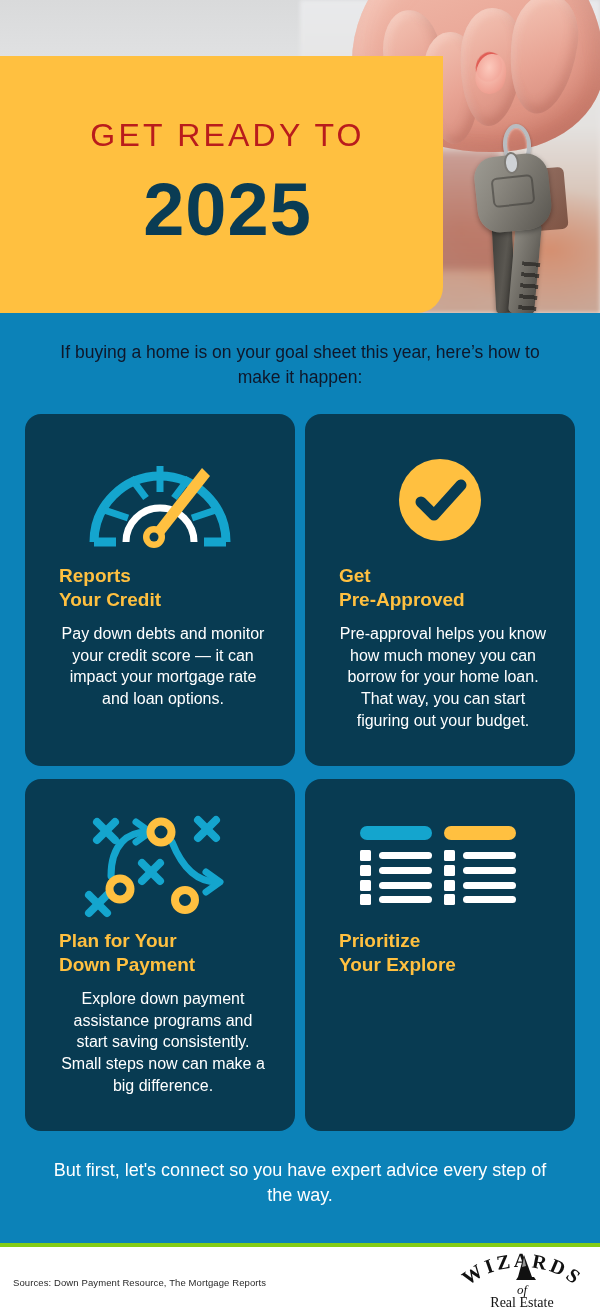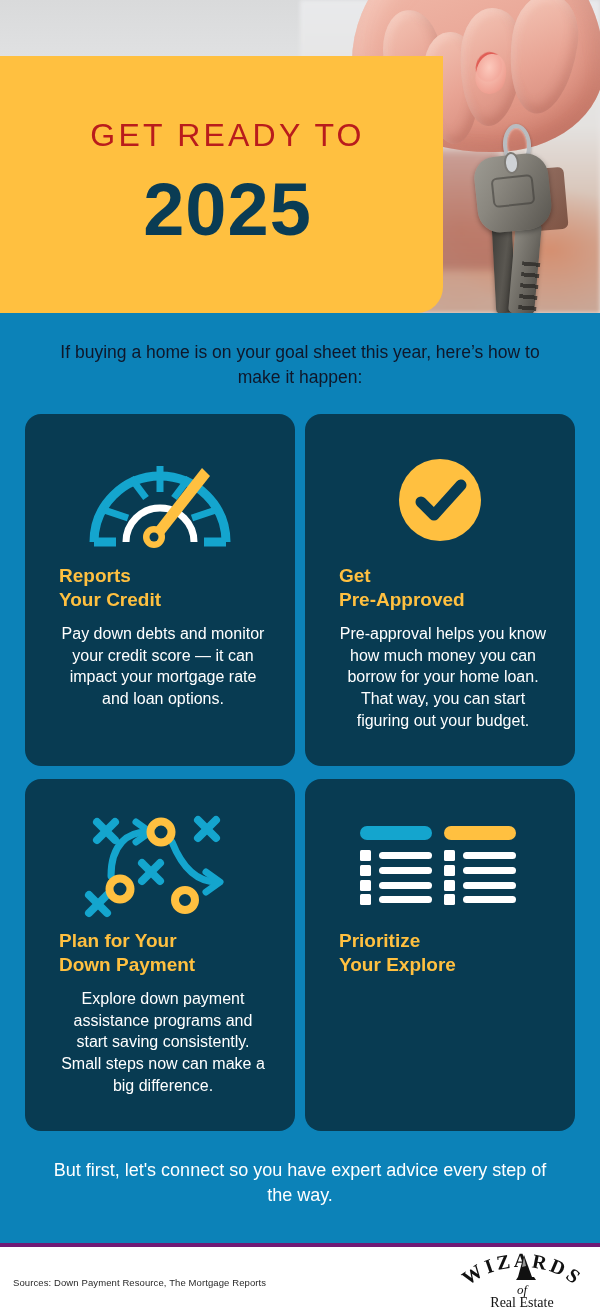--- a/index.html
+++ b/index.html
@@ -242,21 +242,21 @@
     line-height: 1.4;
   }
 
   
   .footer {
     position: absolute;
     left: 0; bottom: 0;
     width: 600px;
     height: 67px;
     background: #ffffff;
-    border-top: 4px solid #701a75;
+    border-top: 4px solid #84cc16;
   }
   .footer-sources {
     position: absolute;
     left: 13px; top: 30px;
     color: #2a2a2a;
     font-size: 9.5px;
     letter-spacing: .1px;
   }
   .logo {
     position: absolute;

